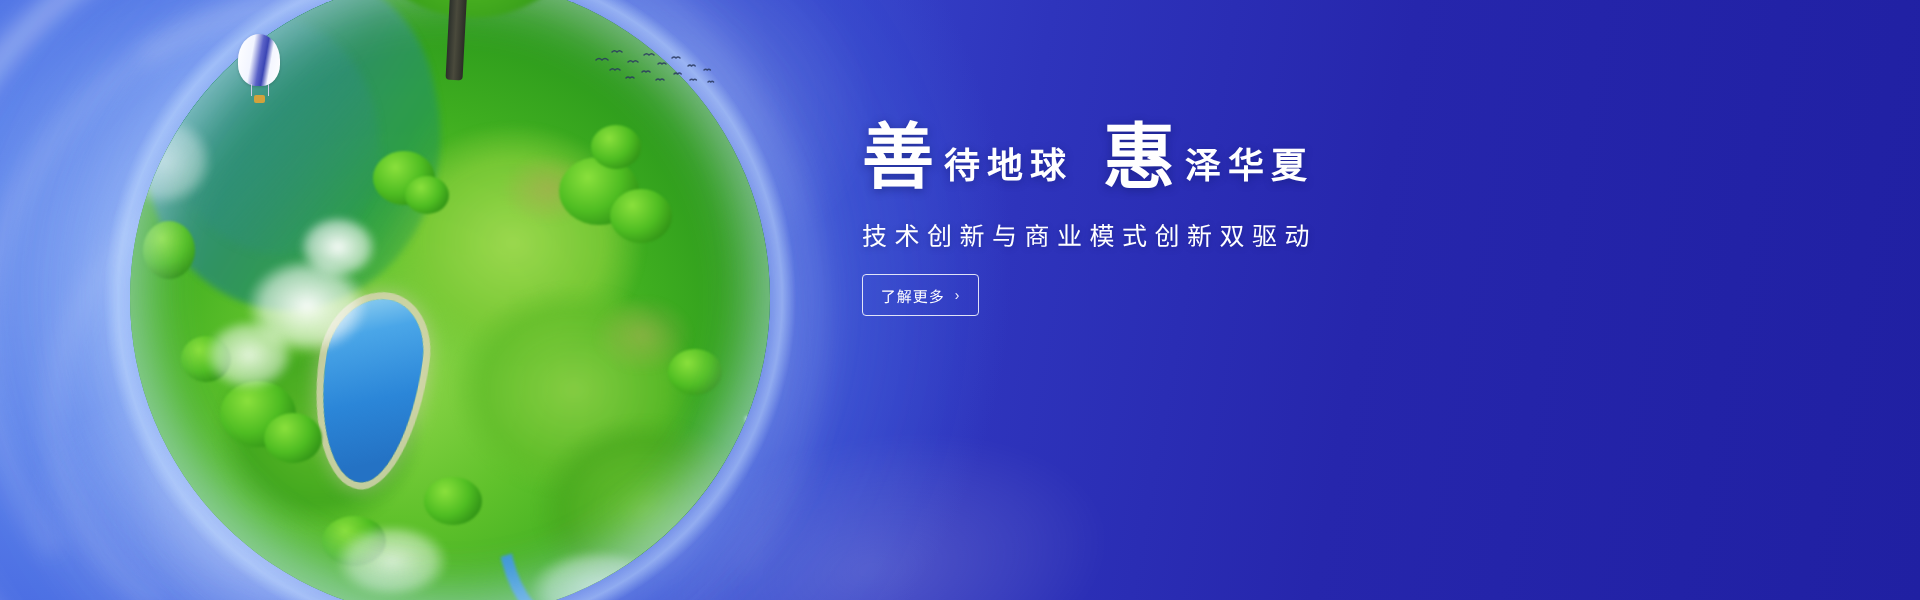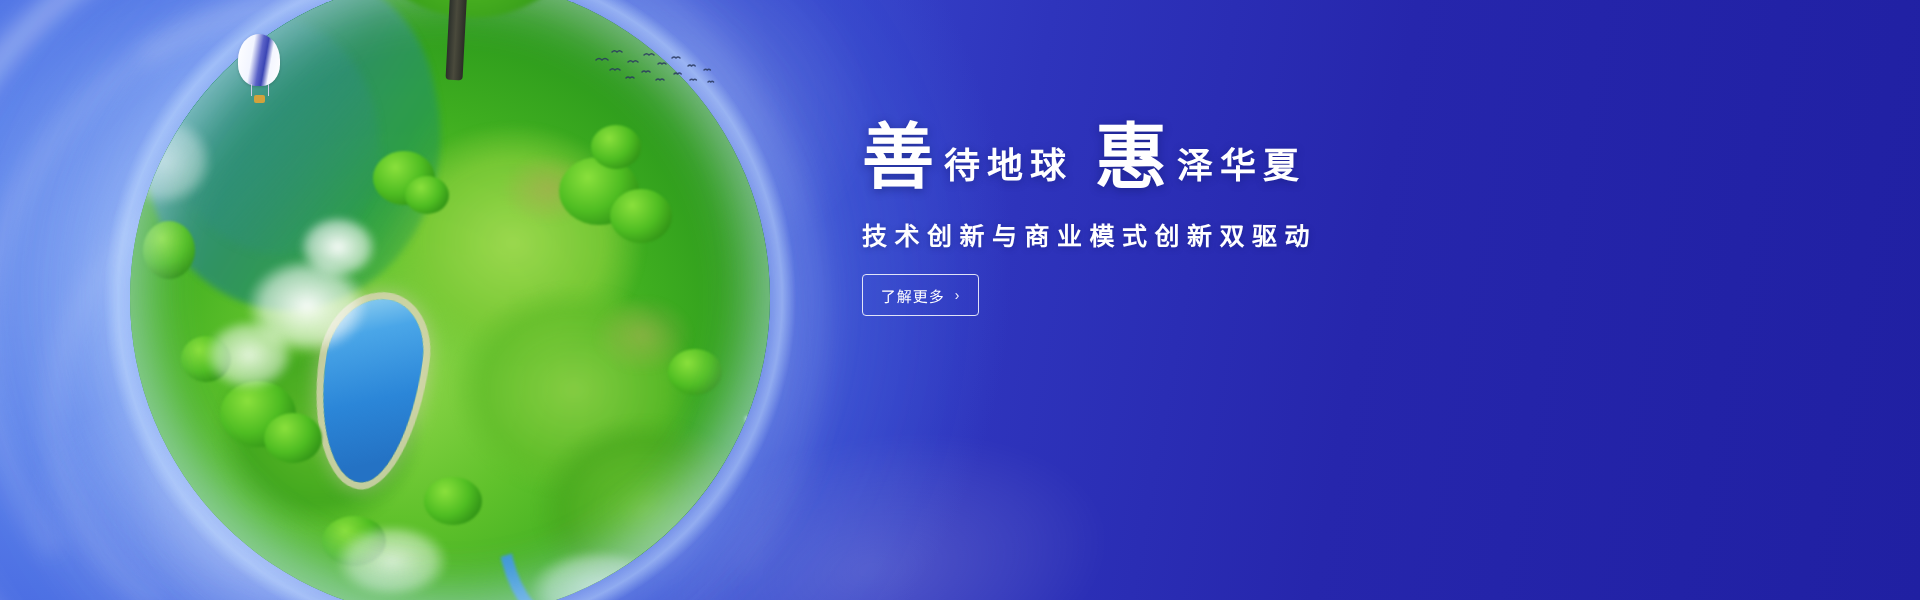--- a/index.html
+++ b/index.html
@@ -148,26 +148,26 @@
   .content{position:absolute;left:862px;top:122px;width:640px;color:#fff;}
   .headline{display:flex;align-items:baseline;white-space:nowrap;}
   .h-big{
     font-family:"Liberation Serif","DejaVu Serif",serif;
     font-size:72px;line-height:1;font-weight:700;letter-spacing:0;
     text-shadow:0 2px 10px rgba(10,20,90,.45);
   }
   .h-small{
     font-family:"Liberation Serif","DejaVu Serif",serif;
     font-size:36px;line-height:1;font-weight:700;letter-spacing:7px;
-    margin-left:10px;margin-right:22px;position:relative;top:-4px;
+    margin-left:10px;margin-right:30px;position:relative;top:-4px;
     text-shadow:0 2px 8px rgba(10,20,90,.4);
   }
   .h-small.last{margin-right:12px;}
   .subtitle{
-    margin-top:22px;font-size:25px;letter-spacing:7.5px;font-weight:700;
+    margin-top:22px;font-size:25px;letter-spacing:7.5px;font-weight:400;
     white-space:nowrap;text-shadow:0 1px 6px rgba(10,20,90,.35);
   }
   .desc{
     margin-top:20px;font-size:16px;letter-spacing:.6px;color:#eef1ff;
     white-space:nowrap;text-shadow:0 1px 5px rgba(10,20,90,.35);
   }
   .btn{
     margin-top:22px;display:inline-flex;align-items:center;justify-content:center;
     gap:10px;width:115px;height:40px;box-sizing:content-box;
     border:1px solid rgba(255,255,255,.85);border-radius:4px;

